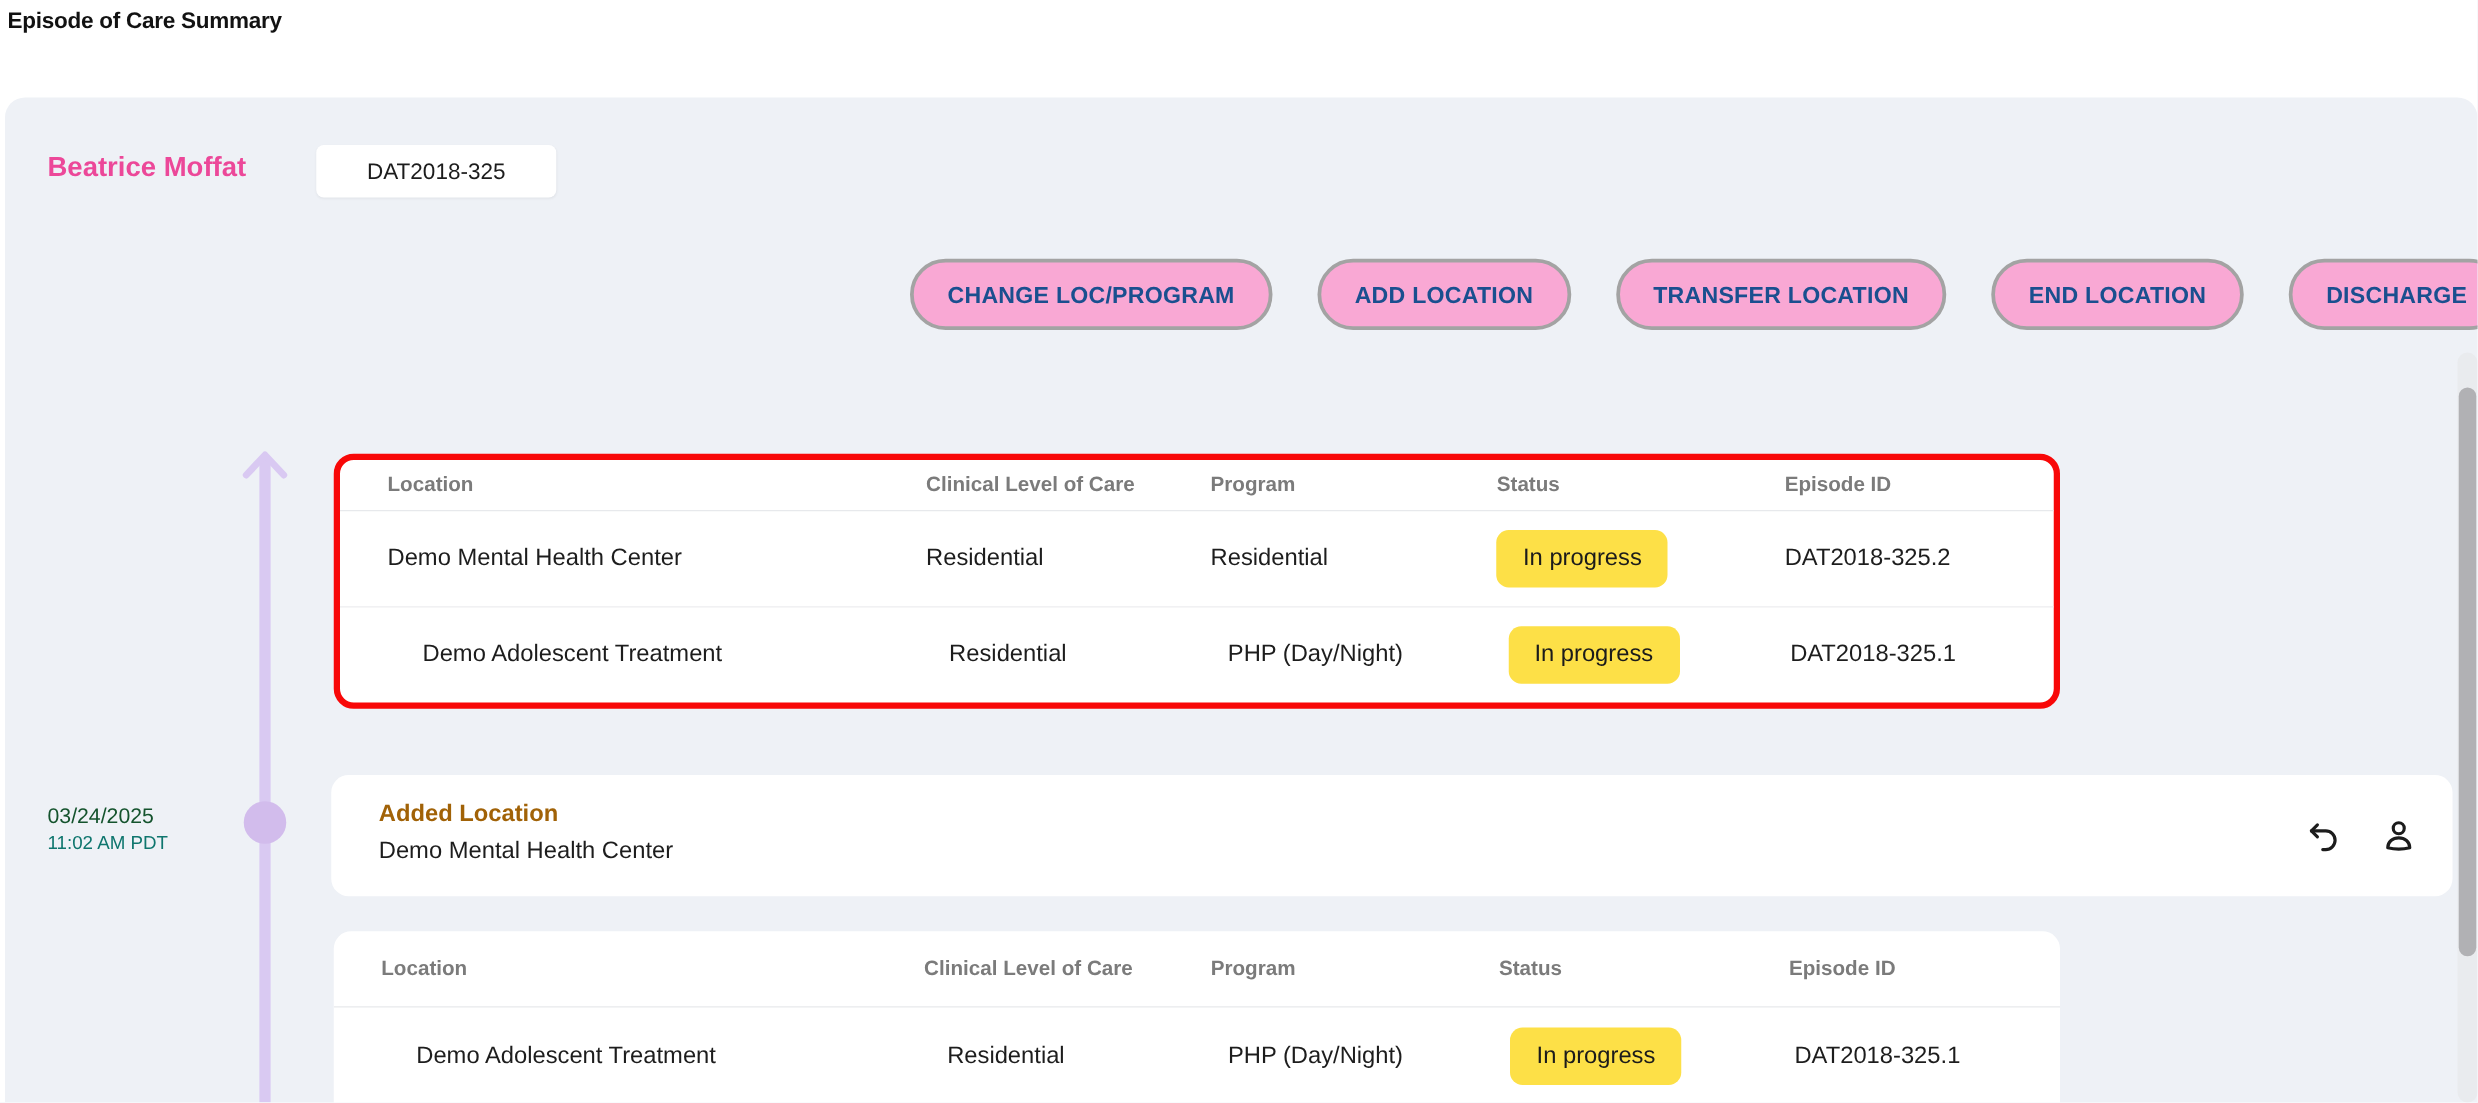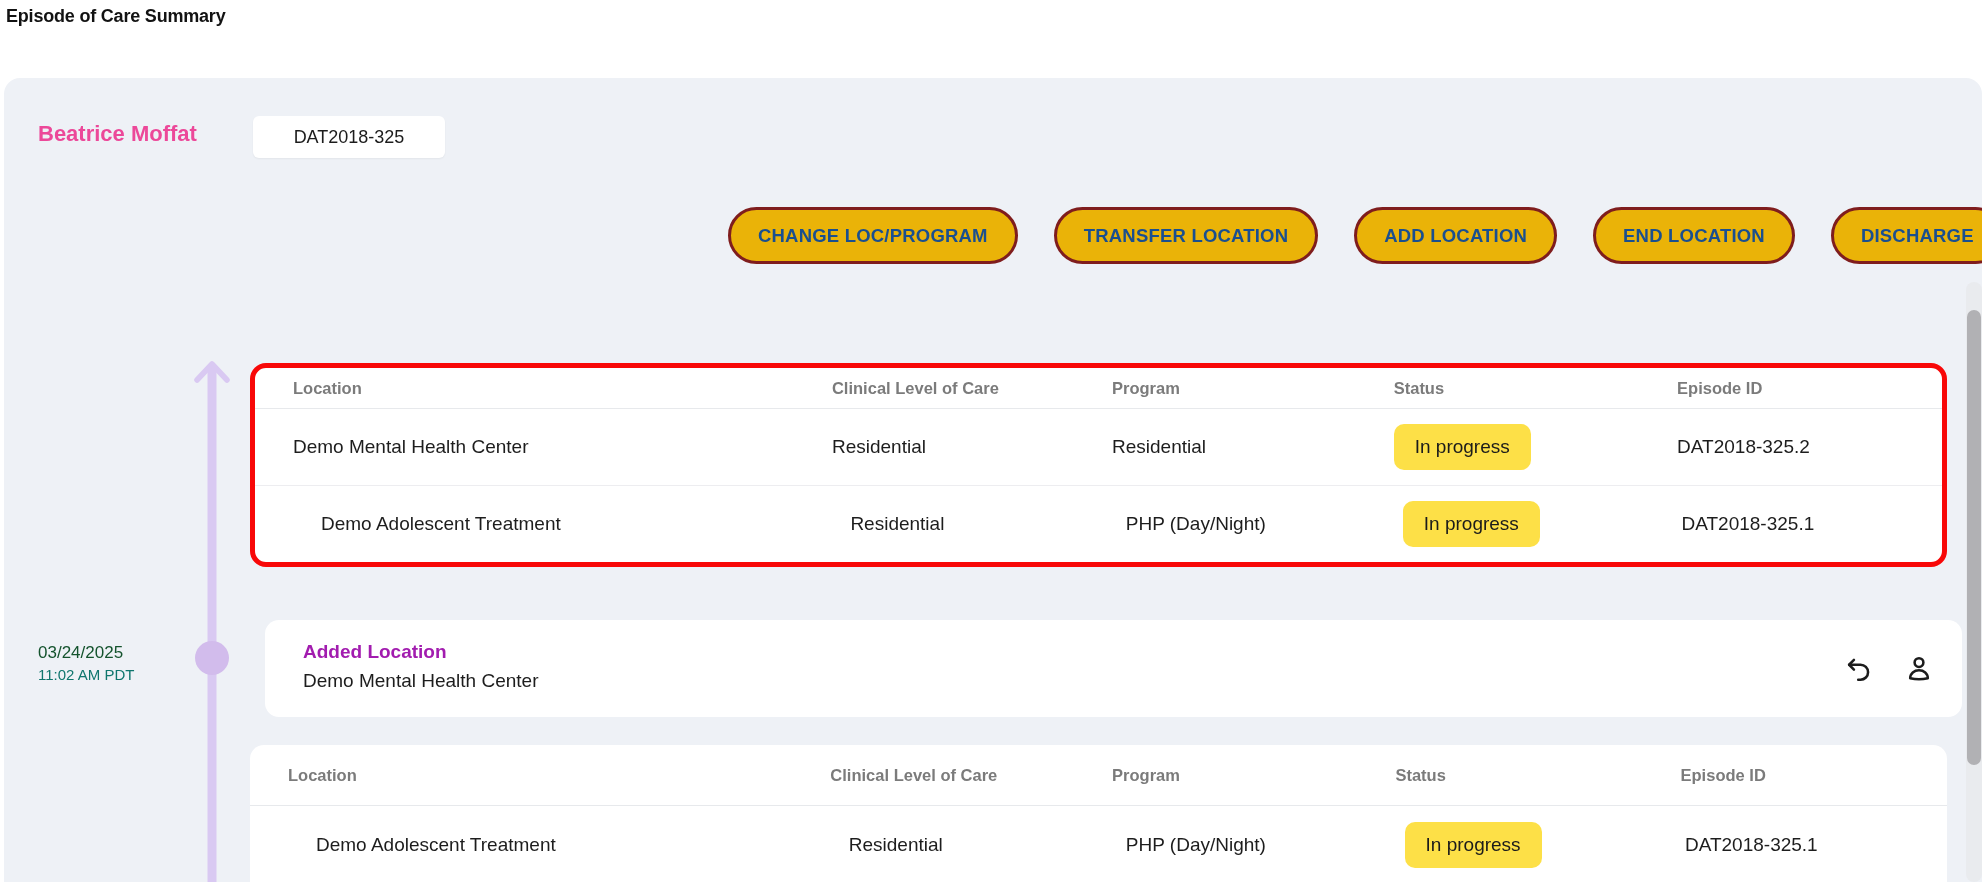--- a/index.html
+++ b/index.html
@@ -38,36 +38,36 @@
     font-size: 18px; color: #1c1c1c;
     box-shadow: 0 1px 2px rgba(0,0,0,0.05);
   }
 
   .actions-row {
     position: absolute; left: 728px; right: 20px; top: 207px;
     height: 57px; display: flex; justify-content: space-between; gap: 36px;
   }
   .action-btn {
     height: 57px; padding: 0 27px;
-    background: #eab308;
-    border: 3px solid #7f1d1d; border-radius: 30px;
+    background: #f9a8d4;
+    border: 3px solid #a3a3a3; border-radius: 30px;
     color: #1a4f8f; font-family: inherit;
     font-size: 18.5px; font-weight: 700; letter-spacing: 0.2px;
     display: flex; align-items: center; justify-content: center;
     white-space: nowrap; cursor: pointer;
   }
 
   
   .timeline-svg { position: absolute; left: 190px; top: 354px; }
   .timeline-date-block { position: absolute; left: 38px; top: 642px; line-height: 1.35; }
   .timeline-date { font-size: 17px; font-weight: 400; color: #14532d; }
   .timeline-time { font-size: 15px; color: #0f766e; }
 
   
-  .etable { position: absolute; left: 250px; width: 1697px; background: #ffffff; box-sizing: border-box; }
+  .etable { position: absolute; left: 267px; width: 1381px; background: #ffffff; box-sizing: border-box; }
   .etable.highlighted {
     top: 363px;
     border: 5px solid #f80808; border-radius: 16px;
     overflow: hidden;
   }
   .etable.snapshot {
     top: 745px; height: 250px;
     border-radius: 14px; overflow: hidden;
   }
   .trow {
@@ -90,21 +90,21 @@
     border-radius: 10px;
   }
 
   
   .event-card {
     position: absolute; left: 265px; top: 620px;
     width: 1697px; height: 97px;
     background: #ffffff; border-radius: 14px;
     box-sizing: border-box; padding: 17px 0 0 38px;
   }
-  .event-action { font-size: 19px; font-weight: 700; color: #a21caf; line-height: 1.55; }
+  .event-action { font-size: 19px; font-weight: 700; color: #a16207; line-height: 1.55; }
   .event-location { font-size: 19px; color: #1d1d1d; line-height: 1.55; }
   .event-icons {
     position: absolute; right: 26px; top: 50%;
     transform: translateY(-50%);
     display: flex; gap: 26px; align-items: center;
   }
   .icon-btn { width: 34px; height: 34px; cursor: pointer; display: flex; align-items: center; justify-content: center; background: none; border: none; padding: 0; }
   .icon-btn svg { width: 32px; height: 32px; }
 
   
@@ -129,22 +129,22 @@
 
   <div class="episode-card"></div>
 
   <div class="patient-name">Beatrice Moffat</div>
   <div class="patient-id-badge">
     <span>DAT2018-325</span>
   </div>
 
   <div class="actions-row">
     <button class="action-btn">CHANGE LOC/PROGRAM</button>
+    <button class="action-btn">ADD LOCATION</button>
     <button class="action-btn">TRANSFER LOCATION</button>
-    <button class="action-btn">ADD LOCATION</button>
     <button class="action-btn">END LOCATION</button>
     <button class="action-btn">DISCHARGE</button>
   </div>
 
   <svg class="timeline-svg" width="44" height="528" viewBox="0 0 44 528">
     <line x1="22" y1="14" x2="22" y2="528" stroke="#d9c9f2" stroke-width="9"></line>
     <polyline points="7,26 22,10 37,26" fill="none" stroke="#d9c9f2" stroke-width="5.5" stroke-linecap="round" stroke-linejoin="round"></polyline>
     <circle cx="22" cy="304" r="17" fill="#d2bcec"></circle>
   </svg>
 

